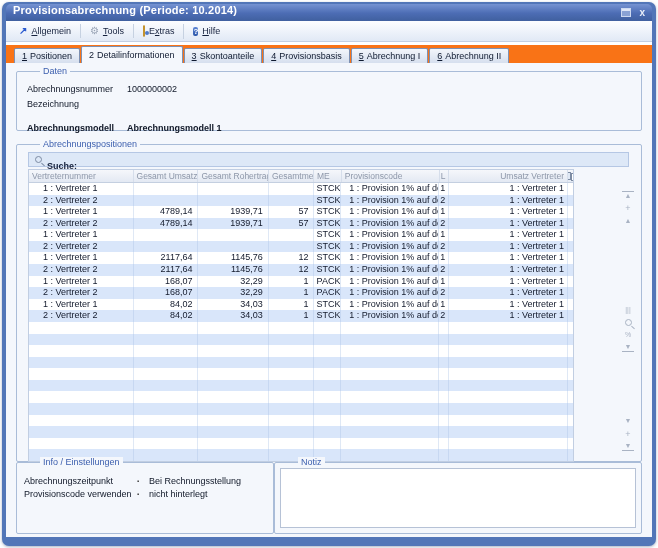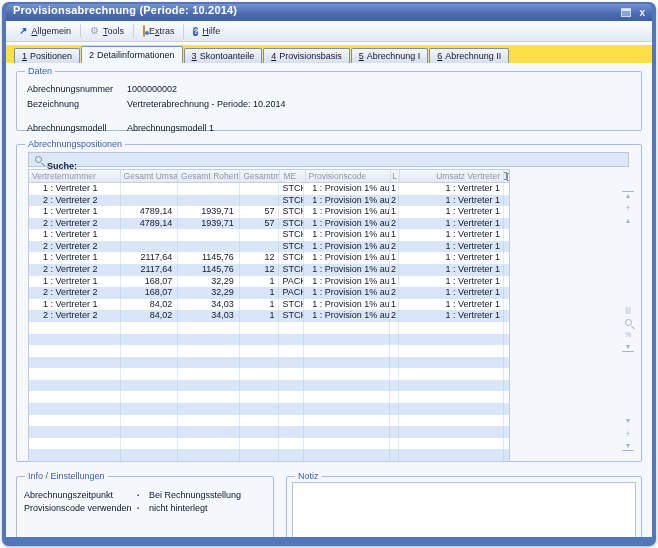--- a/index.html
+++ b/index.html
@@ -17,41 +17,41 @@
   .tb-item { display:flex; align-items:center; gap:4px; padding:2px 9px; font-size:9px; color:#15213d; cursor:default; }
   .tb-item + .tb-item { border-left:1px solid #c6d1e1; }
   .tb-item u { text-decoration:underline; }
   .ic-arrow { color:#2b5bd0; font-weight:bold; font-size:10px; line-height:10px; }
   .ic-gear { color:#98a3b5; font-size:10px; line-height:10px; }
   .ic-extras { width:10px; height:10px; border-radius:4px; background:radial-gradient(circle at 35% 30%, #ffe28a, #f0a81f 70%, #c77d10); border:1px solid #c3922d; position:relative; }
   .ic-extras::after { content:""; position:absolute; left:1px; bottom:1px; width:4px; height:4px; border-radius:50%; background:#4f79c8; }
   .ic-help { width:11px; height:11px; border-radius:2px; background:linear-gradient(#5e86d6,#2c56a8); color:#fff; font-size:8px; font-weight:bold; text-align:center; line-height:11px; }
   .tb-gap { height:3px; flex:0 0 3px; background:#fff; }
   
-  .tabstrip { height:18px; flex:0 0 18px; background:#fde047; display:flex; align-items:flex-end; padding-left:8px; gap:1px; }
+  .tabstrip { height:18px; flex:0 0 18px; background:#f97316; display:flex; align-items:flex-end; padding-left:8px; gap:1px; }
   .tab { height:15px; line-height:14px; padding:0 7px; font-size:9px; color:#0f1a30; background:linear-gradient(#f3f6fb,#d6dfee); border:1px solid #7d90b2; border-bottom:none; border-radius:2px 2px 0 0; white-space:nowrap; cursor:default; }
   .tab .tab-num { text-decoration:underline; margin-right:3px; }
   .tab.active { height:17px; line-height:16px; background:#f4f7fc; position:relative; z-index:2; }
   .tab.active .tab-num { text-decoration:none; }
   
   .content { flex:1; background:#f4f7fc; padding:6px 10px 0 10px; overflow:hidden; }
   .group { position:relative; border:1px solid #a9bcd8; border-radius:2px; }
-  .legend { position:absolute; top:-6px; left:8px; font-size:9px; color:#3c5fae; background:#f4f7fc; padding:0 3px; line-height:10px; white-space:nowrap; }
+  .legend { position:absolute; top:-6px; left:23px; font-size:9px; color:#3c5fae; background:#f4f7fc; padding:0 3px; line-height:10px; white-space:nowrap; }
   .g-daten { height:60px; margin-top:2px; padding:9px 0 0 10px; }
   .frow { display:flex; align-items:center; height:15px; font-size:9px; color:#101828; }
-  .frow.spaced { margin-top:9px; }
+  .frow.spaced { margin-top:9px;font-weight:bold; }
   .flabel { width:100px; }
   
   .g-pos { margin-top:13px; height:318px; padding:7px 0 0 11px; }
   .searchbar { width:601px; height:15px; background:#dde8f7; border:1px solid #b5c7e4; display:flex; align-items:center; gap:5px; padding:0 6px; font-size:9px; color:#15213d; }
   .mag { width:7px; height:7px; border:1px solid #7c8ba3; border-radius:50%; position:relative; flex:0 0 7px; }
   .mag::after { content:""; position:absolute; width:4px; height:1px; background:#7c8ba3; transform:rotate(40deg); left:5px; top:7px; }
   .search-label { font-weight:bold;margin-top:12px; }
   .search-ph { font-style:italic; color:#8795ac; }
-  .grid { width:482px; margin-top:2px; border:1px solid #c1cee2; background:#0369a1; }
+  .grid { width:546px; margin-top:2px; border:1px solid #c1cee2; background:#0369a1; }
   .grid-header { display:flex; height:13px; background:linear-gradient(#f5f7fb,#e3e9f3); border-bottom:1px solid #c4cfe0; font-size:8.5px; color:#8d97a9; }
   .hcell { padding:0 3px; line-height:12px; border-right:1px solid #d6deeb; white-space:nowrap; overflow:hidden; }
   .grid-body { height:278px; overflow:hidden; }
   .grid-row { display:flex; height:11.58px; font-size:9px; color:#131a2c; background:#fff; }
   .grid-row.alt { background:#d9e6fa; }
   .cell { padding:0 3px; line-height:11.4px; white-space:nowrap; overflow:hidden; border-right:1px solid rgba(170,195,230,.38); }
   .c1 { width:110px; padding-left:14px; }
   .c2 { width:68px; text-align:right; padding-right:5px; }
   .c3 { width:74px; text-align:right; padding-right:5px; }
   .c4 { width:47px; text-align:right; padding-right:4px; }
@@ -69,21 +69,21 @@
   .side { position:absolute; right:5px; top:22px; bottom:6px; width:16px; }
   .s-stack { position:absolute; left:0; width:16px; display:flex; flex-direction:column; gap:3px; align-items:center; }
   .s-top { top:24px; } .s-mid { top:138px; } .s-bot { bottom:4px; }
   .mini { width:12px; height:10px; font-size:7px; line-height:10px; text-align:center; color:#a9b3c3; }
   .mini.linetop { border-top:1px solid #a9b3c3; height:9px; line-height:8px; }
   .mini.linebot { border-bottom:1px solid #a9b3c3; height:9px; line-height:8px; }
   .mini.plus { font-size:9px; }
   .smag { width:7px; height:7px; border:1px solid #a9b3c3; border-radius:50%; position:relative; margin:1px 0; }
   .smag::after { content:""; position:absolute; width:4px; height:1px; background:#a9b3c3; transform:rotate(40deg); left:5px; top:7px; }
   
-  .bottomrow { display:flex; gap:12px; margin-top:14px; }
+  .bottomrow { display:flex; }
   .g-info { width:258px; height:72px; padding:11px 0 0 7px; }
   .irow { display:flex; align-items:center; height:13px; font-size:9px; color:#101828; }
   .ilabel { width:113px; }
   .ibullet { width:12px; font-size:6px; color:#444; }
   .g-notiz { flex:1; height:72px; padding:5px 5px 5px 5px; }
   .notiz-area { width:100%; height:100%; background:#fff; border:1px solid #b6c2d6; }
 </style>
 </head>
 <body>
 
@@ -141,21 +141,20 @@
     <div class="content">
 
       <div class="group g-daten">
         <div class="legend">Daten</div>
         <div class="frow">
           <div class="flabel">Abrechnungsnummer</div>
           <div class="fvalue">1000000002</div>
         </div>
         <div class="frow">
           <div class="flabel">Bezeichnung</div>
-          <div class="fvalue">Vertreterabrechnung - Periode: 10.2014</div>
         </div>
         <div class="frow spaced">
           <div class="flabel">Abrechnungsmodell</div>
           <div class="fvalue">Abrechnungsmodell 1</div>
         </div>
       </div>
 
       <div class="group g-pos">
         <div class="legend">Abrechnungspositionen</div>
 

